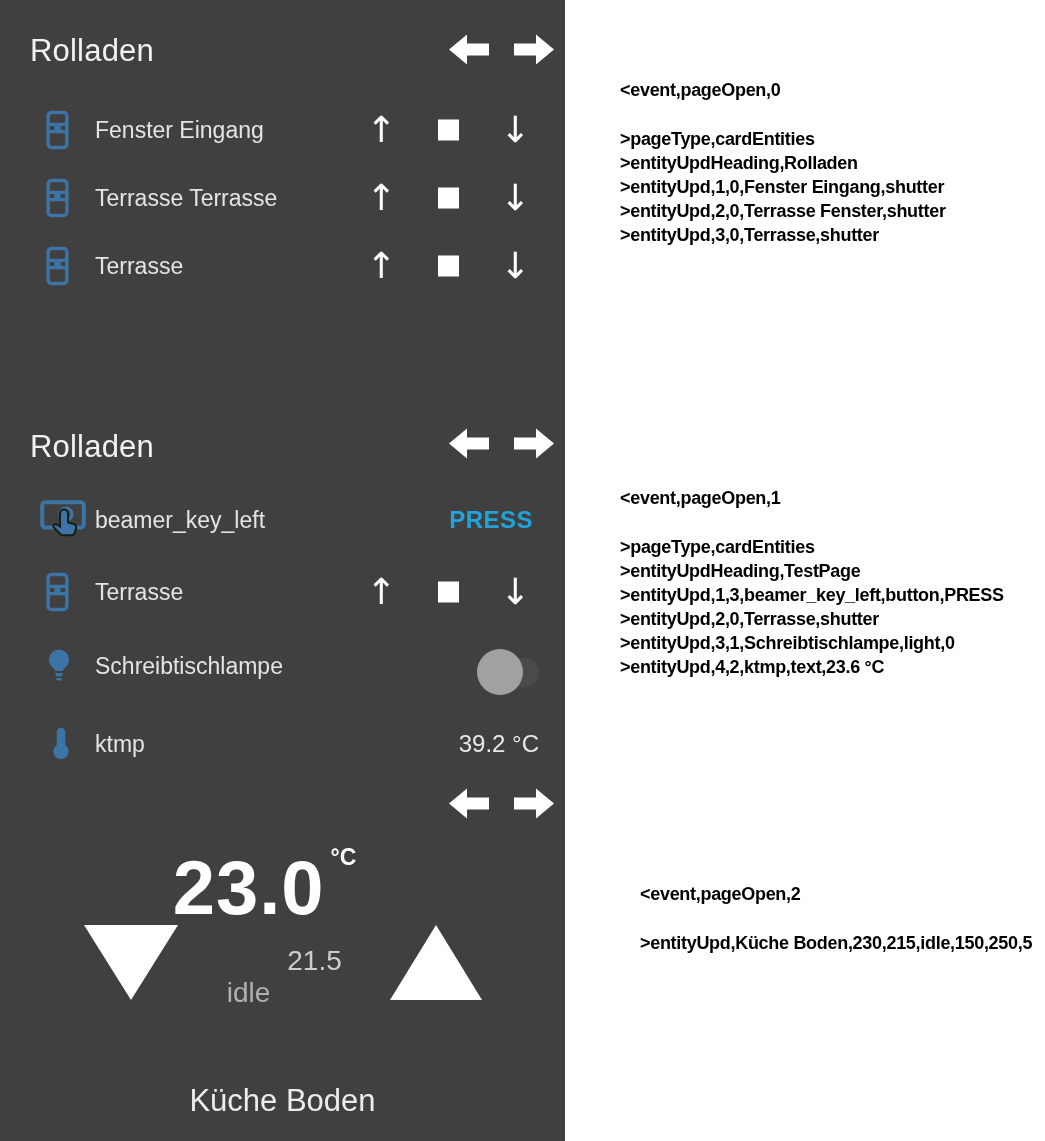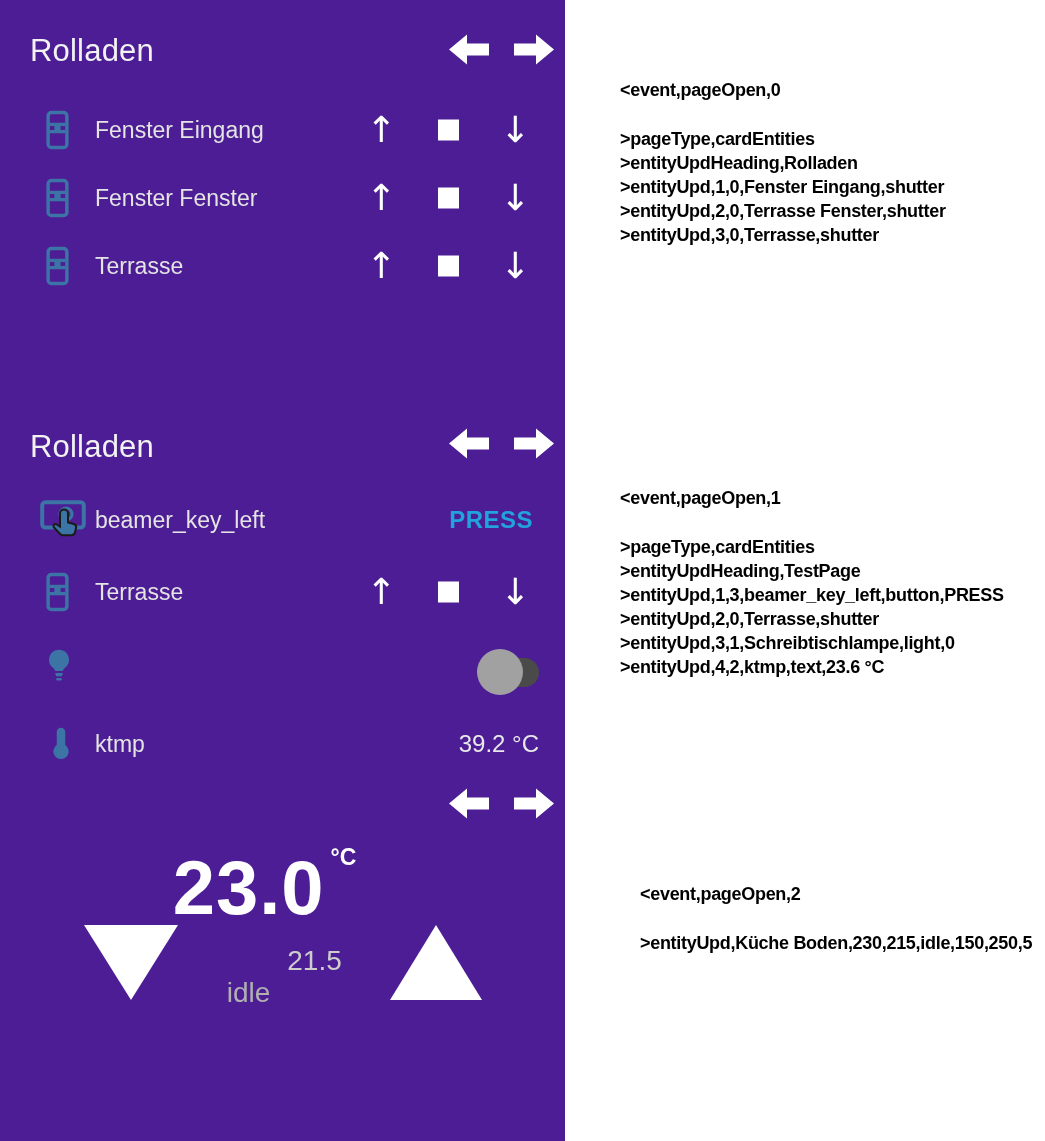--- a/index.html
+++ b/index.html
@@ -2,21 +2,21 @@
 <html><head>
 <meta charset="utf-8">
 <style>
   * { margin:0; padding:0; box-sizing:border-box; }
   html,body { width:1045px; height:1141px; }
   body { position:relative; background:#ffffff; overflow:hidden;
          font-family:"Liberation Sans", sans-serif; }
 
   
   .panel { position:absolute; left:0; top:0; width:565px; height:1141px;
-           background:#4c1d95; color:#e6e6e6; }
+           background:#404040; color:#e6e6e6; }
 
   .scr-title { position:absolute; left:30px; font-size:31px; font-weight:400;
                color:#f2f2f2; letter-spacing:0.2px; }
   .nav { position:absolute; right:11px; display:flex; gap:25px; }
   .nav svg { display:block; }
 
   .erow { position:absolute; left:0; width:565px; height:48px; }
   .eicon { position:absolute; left:46px; top:50%; transform:translateY(-50%); }
   .eicon.tap { left:40px; }
   .eicon.bulb { left:44px; }
@@ -94,21 +94,21 @@
     <div class="ctl ctl-down">↓</div>
   </div>
 
   <div class="erow" style="top:174px;">
     <svg class="eicon" width="23" height="40" viewBox="0 0 14 24">
       <rect x="1.3" y="1.3" width="11.4" height="21.4" rx="2" fill="none" stroke="#3d74a6" stroke-width="2.1"></rect>
       <line x1="2" y1="8.6" x2="12" y2="8.6" stroke="#3d74a6" stroke-width="2"></line>
       <line x1="2" y1="13" x2="12" y2="13" stroke="#3d74a6" stroke-width="2"></line>
       <rect x="5.1" y="9.4" width="3.8" height="2.8" fill="#3d74a6"></rect>
     </svg>
-    <div class="elabel">Fenster Fenster</div>
+    <div class="elabel">Terrasse Terrasse</div>
     <div class="ctl ctl-up">↑</div>
     <div class="ctl ctl-stop"></div>
     <div class="ctl ctl-down">↓</div>
   </div>
 
   <div class="erow" style="top:242px;">
     <svg class="eicon" width="23" height="40" viewBox="0 0 14 24">
       <rect x="1.3" y="1.3" width="11.4" height="21.4" rx="2" fill="none" stroke="#3d74a6" stroke-width="2.1"></rect>
       <line x1="2" y1="8.6" x2="12" y2="8.6" stroke="#3d74a6" stroke-width="2"></line>
       <line x1="2" y1="13" x2="12" y2="13" stroke="#3d74a6" stroke-width="2"></line>
@@ -152,20 +152,21 @@
     <div class="ctl ctl-stop"></div>
     <div class="ctl ctl-down">↓</div>
   </div>
 
   <div class="erow" style="top:642px;">
     <svg class="eicon bulb" width="30" height="38" viewBox="0 0 24 30">
       <path fill="#3d74a6" d="M12 2a8 8 0 0 0-4.6 14.5c.8.6 1.35 1.5 1.55 2.5h6.1c.2-1 .75-1.9 1.55-2.5A8 8 0 0 0 12 2z"></path>
       <path fill="#3d74a6" d="M8.9 20.5h6.2l-.8 2.6H9.7z"></path>
       <rect x="9.8" y="24.6" width="4.4" height="2" rx="1" fill="#3d74a6"></rect>
     </svg>
+    <div class="elabel">Schreibtischlampe</div>
   </div>
   <div class="toggle">
     <div class="toggle-track"></div>
     <div class="toggle-knob"></div>
   </div>
 
   <div class="erow" style="top:720px;">
     <svg class="eicon therm" width="20" height="37" viewBox="0 0 14 26">
       <path fill="#3d74a6" d="M7 1.5c-1.7 0-3 1.3-3 3v9.2a5.4 5.4 0 1 0 6 0V4.5c0-1.7-1.3-3-3-3z"></path>
     </svg>
@@ -184,20 +185,21 @@
 
   <div class="thermo-temp">
     <span class="cur">23.0</span><span class="unit">°C</span>
   </div>
 
   <div class="tri tri-down"></div>
   <div class="tri tri-up"></div>
 
   <div class="thermo-target">21.5</div>
   <div class="thermo-state">idle</div>
+  <div class="thermo-title">Küche Boden</div>
 
 </div>
 
 <div class="proto" style="top:78px;">
   <div class="ev">&lt;event,pageOpen,0</div>
   <div>&gt;pageType,cardEntities</div>
   <div>&gt;entityUpdHeading,Rolladen</div>
   <div>&gt;entityUpd,1,0,Fenster Eingang,shutter</div>
   <div>&gt;entityUpd,2,0,Terrasse Fenster,shutter</div>
   <div>&gt;entityUpd,3,0,Terrasse,shutter</div>

